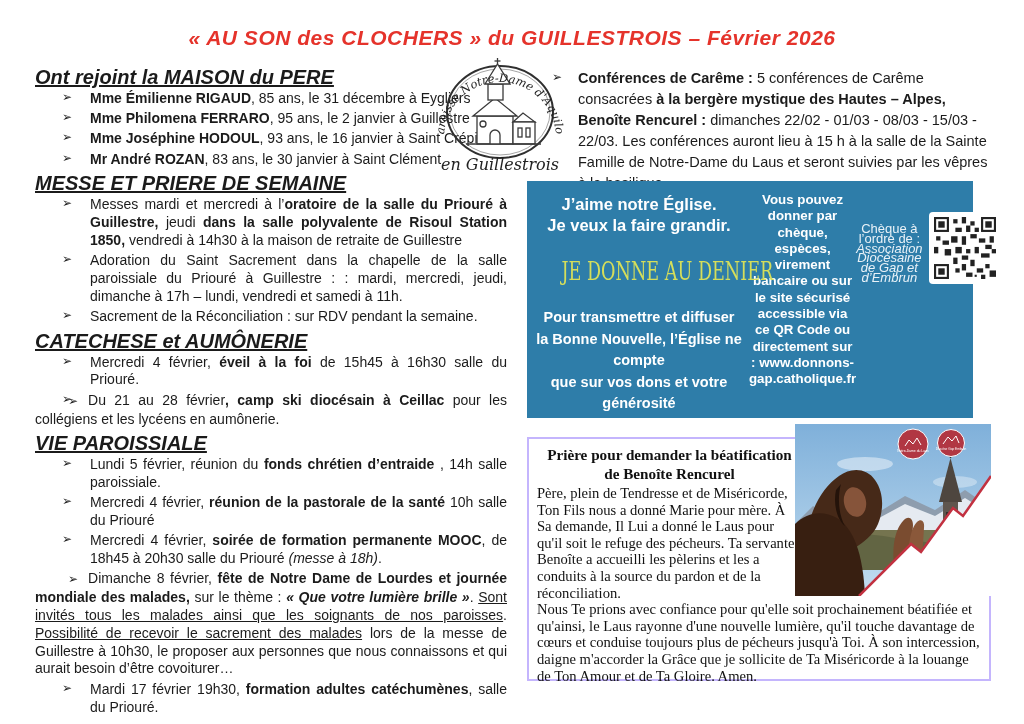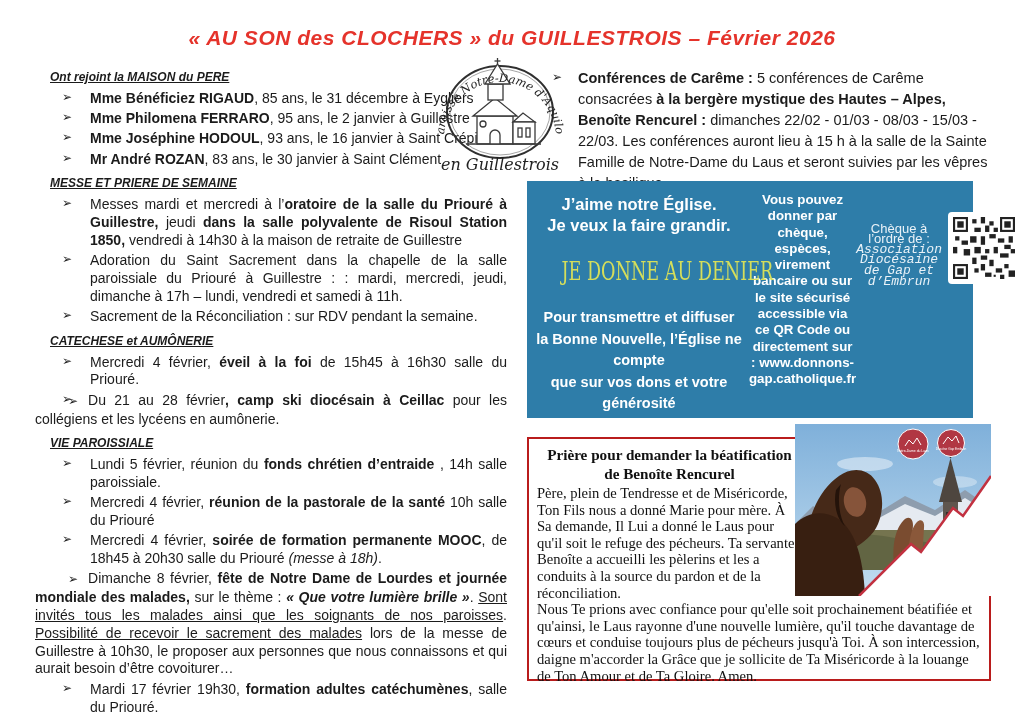--- a/index.html
+++ b/index.html
@@ -5,22 +5,22 @@
   html,body{margin:0;padding:0;background:#ffffff;}
   .page{position:relative;width:1024px;height:724px;background:#ffffff;overflow:hidden;
         font-family:"Liberation Sans",sans-serif;color:#1b1b1b;}
 
   
   .doc-title{position:absolute;top:26px;left:0;right:0;text-align:center;
              color:#e5332b;font-size:21px;font-weight:bold;font-style:italic;letter-spacing:.5px;}
 
   
   .left-col{position:absolute;left:35px;top:62px;width:472px;font-size:14px;line-height:17.8px;}
-  .left-col h3{font-size:12px;font-weight:bold;font-style:italic;text-decoration:underline;
-               margin:7px 0 3px 15px;}
+  .left-col h3{font-size:20px;font-weight:bold;font-style:italic;text-decoration:underline;
+               margin:7px 0 3px 0;}
   .item{position:relative;padding-left:55px;margin-bottom:2.5px;text-align:justify;}
   .item .bullet{position:absolute;left:27px;top:-1px;font-size:12px;}
   .item.flush{padding-left:0;text-indent:33px;}
   .item.flush .bullet{position:static;margin-right:10px;}
   .rb{font-weight:bold;} .ri{font-style:italic;} .ru{text-decoration:underline;}
 
   
   .logo{position:absolute;left:424px;top:56px;width:152px;height:120px;}
 
   
@@ -35,47 +35,47 @@
   .don-headline{font-size:16.5px;font-weight:bold;line-height:21px;white-space:pre-line;}
   .don-denier{display:inline-block;margin-top:20px;font-family:"DejaVu Serif",serif;
               font-size:22px;color:#d6de5a;white-space:nowrap;
               transform:scale(0.8,1.2);transform-origin:center top;}
   .don-message{margin-top:26px;font-size:14.5px;font-weight:bold;line-height:21.5px;white-space:pre-line;}
   .don-note{margin-top:9px;font-size:12.8px;font-weight:bold;}
   .don-right{flex:1;padding:11px 10px 6px 4px;display:flex;box-sizing:border-box;}
   .don-intro{font-size:13.3px;font-weight:bold;line-height:16.3px;text-align:center;}
   .don-mid{display:flex;margin-top:20px;align-items:flex-start;}
   .don-cheque{flex:1;font-size:13px;line-height:9.8px;text-align:center;color:#e9f2f8;padding-top:12px;}
-  .don-cheque .it{font-style:italic;font-family:Liberation Mono, monospace;}
+  .don-cheque .it{font-style:italic;}
   .qr-box{width:62px;height:62px;background:#ffffff;border-radius:4px;padding:5px;margin-left:6px;}
   .don-tax-title{margin-top:16px;font-size:12.5px;font-weight:bold;}
   .don-tax-text{margin-top:3px;font-size:11.3px;line-height:14.6px;color:#cfe2ee;}
 
   
-  .prayer{position:absolute;left:527px;top:437px;width:464px;height:244px;border:2px solid #b91c1c;
+  .prayer{position:absolute;left:527px;top:437px;width:464px;height:244px;border:2px solid #c4b5fd;
           background:#ffffff;box-sizing:border-box;padding:6px 8px 4px 8px;
           font-family:"Liberation Serif",serif;font-size:14.6px;line-height:16.6px;color:#111;}
   .prayer-top{width:265px;}
   .prayer-title{text-align:center;font-weight:bold;font-size:15.2px;line-height:19px;
                 white-space:pre-line;margin-bottom:2px;}
   .prayer p{margin:0;}
   .photo{position:absolute;left:266px;top:-15px;width:196px;height:172px;}
 </style>
 </head>
 <body>
 
 <div class="page">
 
   <div class="doc-title">« AU SON des CLOCHERS » du GUILLESTROIS – Février 2026</div>
 
   <div class="left-col">
 
     <section>
       <h3>Ont rejoint la MAISON du PERE</h3>
-      <div class="item"><span class="bullet">➢</span><span><span class="rb">Mme Bénéficiez RIGAUD</span><span>, 85 ans, le 31 décembre à Eygliers</span></span></div>
+      <div class="item"><span class="bullet">➢</span><span><span class="rb">Mme Émilienne RIGAUD</span><span>, 85 ans, le 31 décembre à Eygliers</span></span></div>
       <div class="item"><span class="bullet">➢</span><span><span class="rb">Mme Philomena FERRARO</span><span>, 95 ans, le 2 janvier à Guillestre</span></span></div>
       <div class="item"><span class="bullet">➢</span><span><span class="rb">Mme Joséphine HODOUL</span><span>, 93 ans, le 16 janvier à Saint Crépin</span></span></div>
       <div class="item"><span class="bullet">➢</span><span><span class="rb">Mr André ROZAN</span><span>, 83 ans, le 30 janvier à Saint Clément</span></span></div>
     </section>
 
     <section>
       <h3>MESSE ET PRIERE DE SEMAINE</h3>
       <div class="item"><span class="bullet">➢</span><span><span>Messes mardi et mercredi à l’</span><span class="rb">oratoire de la salle du Priouré à Guillestre,</span><span> jeudi </span><span class="rb">dans la salle polyvalente de Risoul Station 1850,</span><span> vendredi à 14h30 à la maison de retraite de Guillestre</span></span></div>
       <div class="item"><span class="bullet">➢</span><span><span>Adoration du Saint Sacrement dans la chapelle de la salle paroissiale du Priouré à Guillestre : : mardi, mercredi, jeudi, dimanche à 17h – lundi, vendredi et samedi à 11h.</span></span></div>
       <div class="item"><span class="bullet">➢</span><span><span>Sacrement de la Réconciliation : sur RDV pendant la semaine.</span></span></div>

